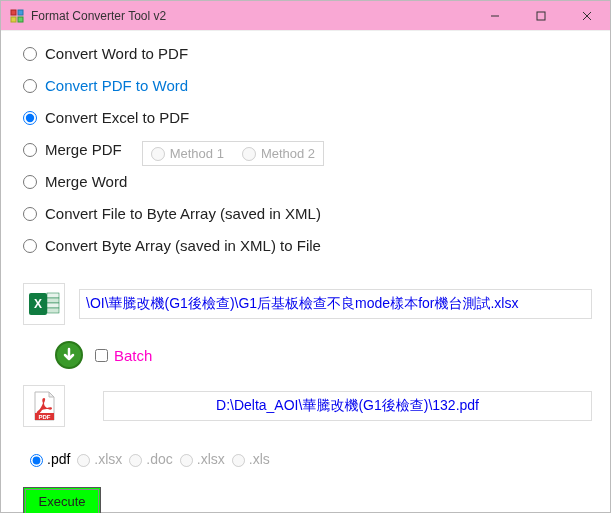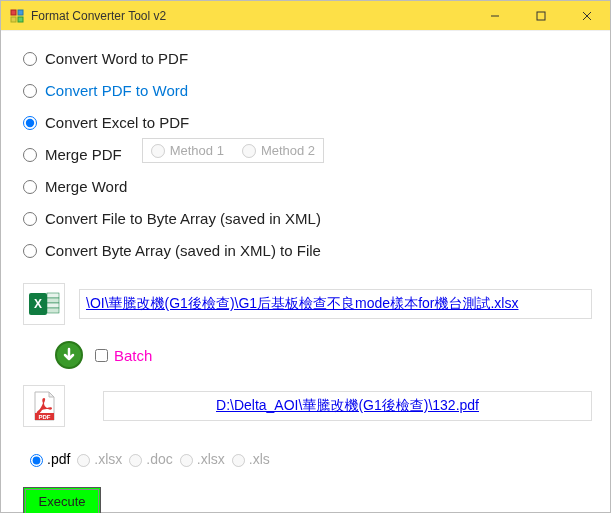--- a/index.html
+++ b/index.html
@@ -18,21 +18,21 @@
     background: #fff;
     border: 1px solid #bbb;
     display: flex;
     flex-direction: column;
   }
   .titlebar {
     height: 30px;
     display: flex;
     align-items: center;
     padding: 0 0 0 8px;
-    background: #fde047;
+    background: #f9a8d4;
     border-bottom: 1px solid #eee;
   }
   .title-icon {
     width: 16px; height: 16px;
     margin-right: 6px;
     display: flex; align-items: center; justify-content: center;
   }
   .title-text {
     flex: 1;
     font-size: 12px;
@@ -47,21 +47,21 @@
     color: #333;
     font-size: 10px;
   }
   .content {
     flex: 1;
     padding: 14px 18px 16px 22px;
     position: relative;
   }
   .radio-row {
     display: flex;
-    align-items: flex-end;
+    align-items: flex-start;
     margin-bottom: 10px;
     height: 22px;
   }
   .radio-row label {
     display: flex;
     align-items: center;
     cursor: pointer;
   }
   .radio-row input[type=radio] {
     margin: 0 8px 0 0;
@@ -100,21 +100,20 @@
     border: 1px solid #ddd;
     margin-left: 14px;
     display: flex;
     align-items: center;
     padding: 0 6px;
     color: #0000ee;
     font-size: 14px;
     white-space: nowrap;
     overflow: hidden;
     justify-content: center;
-    text-decoration: underline;
   }
   .path-box.left { justify-content: flex-start; }
   .batch-row {
     display: flex;
     align-items: center;
     margin-top: 16px;
     margin-left: 32px;
     gap: 8px;
   }
   .arrow-circle {

